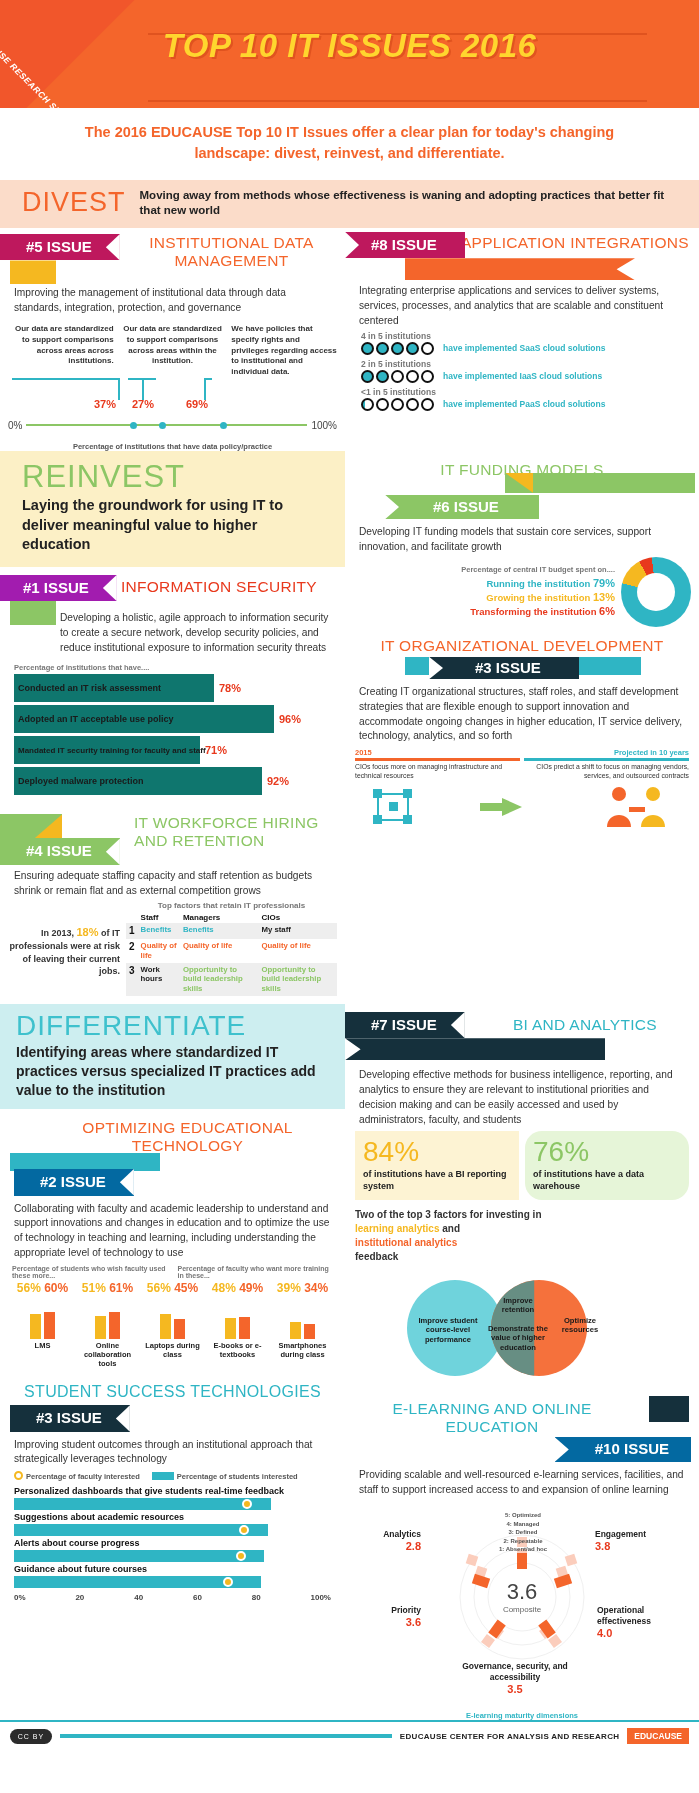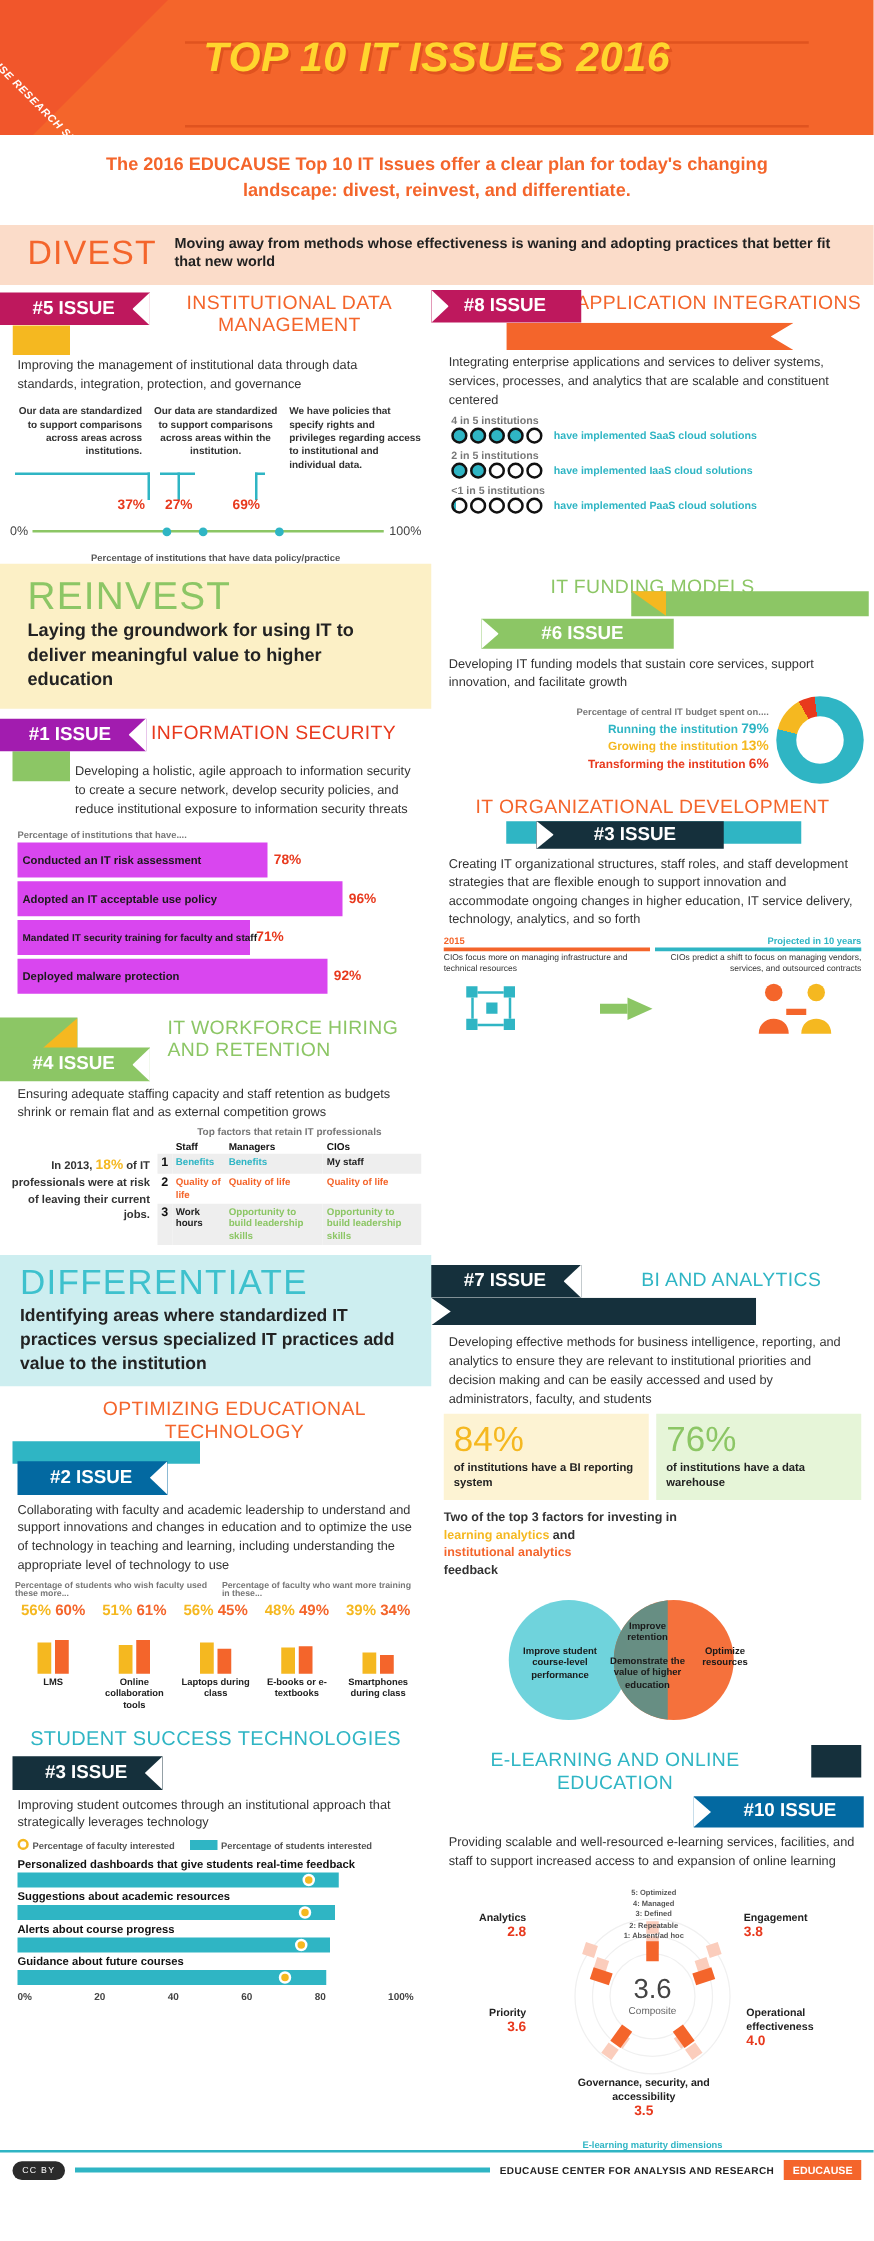--- a/index.html
+++ b/index.html
@@ -120,21 +120,21 @@
   .dl.red { color:#e8391d; }
   .donut { width:70px; height:70px; border-radius:50%; position:relative;
     background: conic-gradient(from 0deg, #2fb5c4 0% 79%, #f5b820 79% 92%, #e8391d 92% 98%, #2fb5c4 98% 100%); }
   .donut::after { content:""; position:absolute; left:50%; top:50%; transform:translate(-50%,-50%);
     width:38px; height:38px; border-radius:50%; background:#fff; }
 
   
   .hbars { padding:2px 14px 6px 14px; }
   .hbars .cap { font-size:7.5px; font-weight:bold; color:#777; margin-bottom:2px; }
   .hbar-row { display:flex; align-items:center; margin-bottom:3px; }
-  .hbar { background:#d946ef; height:28px; display:flex; align-items:center;
+  .hbar { background:#0f766e; height:28px; display:flex; align-items:center;
           font-size:9px; font-weight:bold; color:#1a1a1a; padding-left:4px; white-space:nowrap; }
   .hbar-val { font-size:11px; font-weight:bold; color:#e8391d; margin-left:5px; }
 
   
   .wf { display:flex; padding:2px 8px 8px 8px; gap:6px; align-items:flex-start; }
   .wf-note { width:112px; text-align:right; font-size:9px; font-weight:bold; line-height:1.4; padding-top:24px; }
   .wf-note .hl { color:#f5b820; font-size:11px; }
   .wf-tbl { flex:1; }
   .wf-tbl .tcap { font-size:8px; font-weight:bold; color:#777; text-align:center; margin-bottom:2px; }
   .wf-tbl table { width:100%; border-collapse:collapse; font-size:7.8px; }
@@ -155,21 +155,21 @@
   .org-txt { font-size:6.8px; line-height:1.3; color:#333; }
   .org-txt.right { text-align:right; }
   .org-icons { display:flex; align-items:center; justify-content:space-between; padding:4px 16px 0 16px; }
   .arrow-g { width:40px; height:0; border-top:9px solid transparent; border-bottom:9px solid transparent; border-left:20px solid #8cc665; }
   .arrow-bar { width:22px; height:8px; background:#8cc665; }
 
   
   .stat2 { display:flex; gap:6px; padding:4px 10px; }
   .stat-card { flex:1; padding:7px 8px; }
   .stat-card.cream { background:#fdf3d3; }
-  .stat-card.mint { background:#e6f5d8; }
+  .stat-card.mint { background:#e6f5d8;border-radius:17px; }
   .stat-num { font-size:28px; font-weight:normal; line-height:1; }
   .stat-num.y { color:#f5b820; }
   .stat-num.g { color:#8cc665; }
   .stat-lbl { font-size:9px; font-weight:bold; color:#222; margin-top:3px; line-height:1.3; }
 
   .venn-head { font-size:10px; font-weight:bold; padding:4px 10px 0 10px; line-height:1.4; }
   .venn-head .la { color:#f5b820; }
   .venn-head .ia { color:#f4652b; }
   .venn { position:relative; height:120px; margin:4px 10px 6px 10px; }
   .vc { position:absolute; border-radius:50%; width:96px; height:96px; top:12px; }

